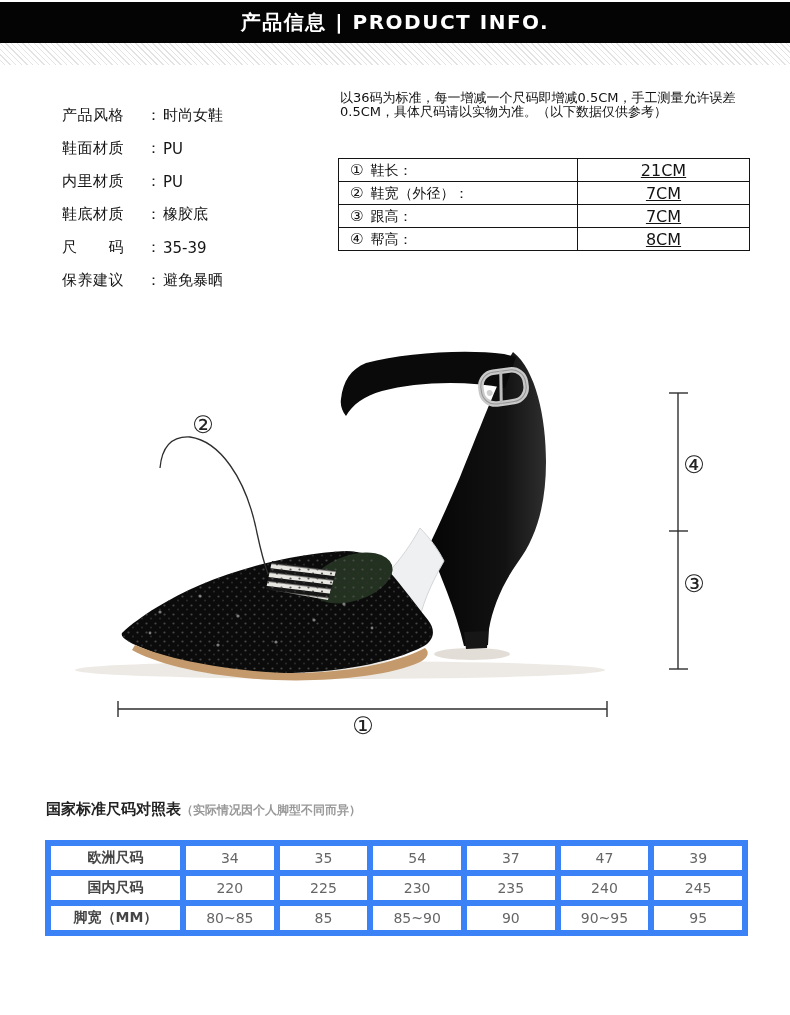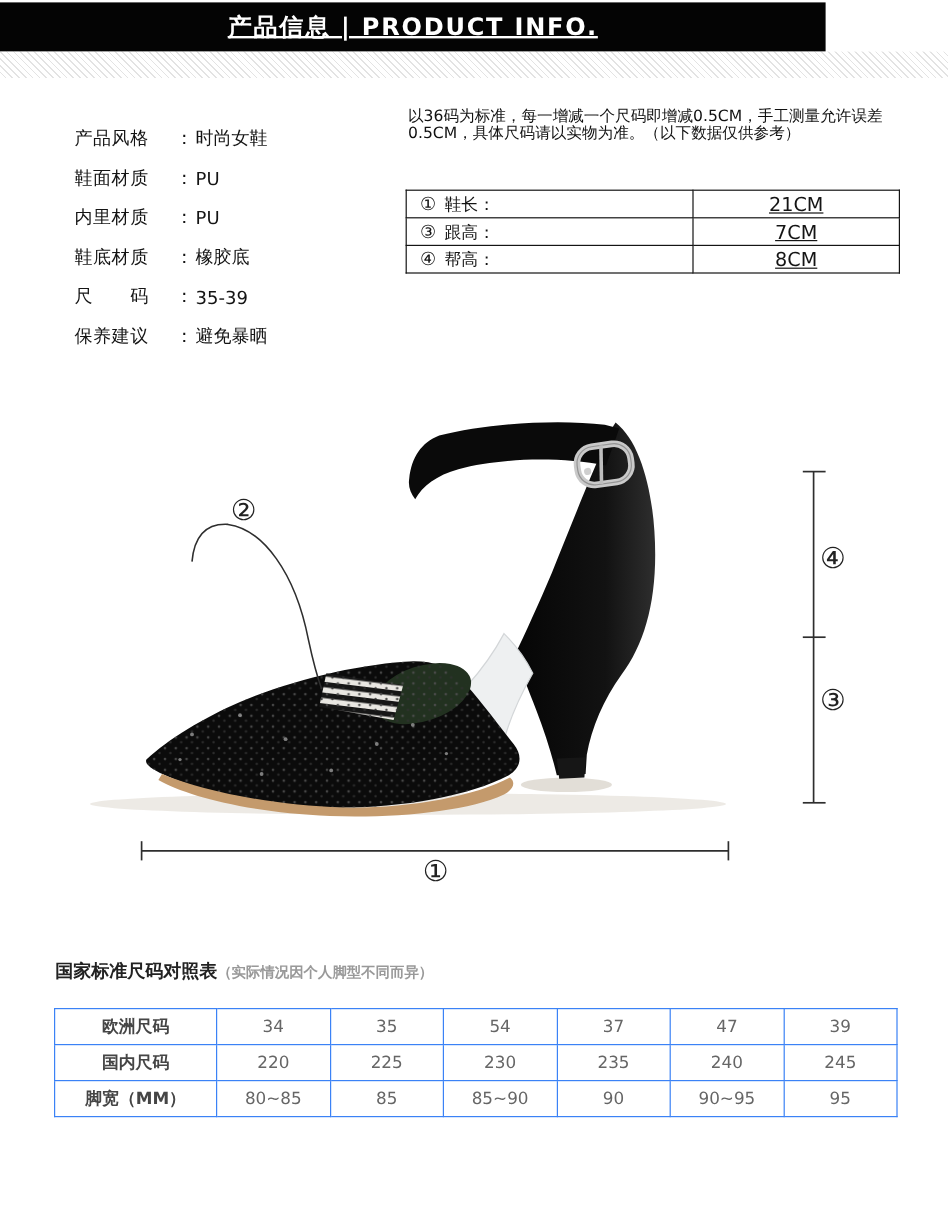--- a/index.html
+++ b/index.html
@@ -1,21 +1,21 @@
 <!DOCTYPE html>
 <html><head>
 <meta charset="utf-8">
 <style>
   * { margin:0; padding:0; box-sizing:border-box; }
   body { background:#fff; font-family:"DejaVu Sans","Liberation Sans",sans-serif; }
   .page { position:relative; width:790px; height:1015px; background:#fff; overflow:hidden; }
 
-  .banner { position:absolute; top:2px; left:0; width:688px; height:41px; background:#040404;
+  .banner { position:absolute; top:2px; left:0; width:790px; height:41px; background:#040404;
             display:flex; align-items:center; justify-content:center;
-            color:#fff; font-size:20px; font-weight:bold; letter-spacing:1.5px;text-decoration:underline; }
+            color:#fff; font-size:20px; font-weight:bold; letter-spacing:1.5px; }
   .hatch { position:absolute; top:43px; left:0; width:790px; height:22px;
            background:repeating-linear-gradient(45deg,#ffffff 0 3px,#e3e3e3 3px 4px); }
 
   .attrs { position:absolute; top:99px; left:62px; font-size:15px; color:#141414; }
   .attr-row { height:33px; display:flex; align-items:center; }
   .attr-label { display:inline-block; width:80px; letter-spacing:0.5px; }
   .attr-colon { margin:0 2px 0 4px; }
 
   .size-note { position:absolute; top:91px; left:340px; width:414px;
                font-size:13px; line-height:14px; color:#111; }
@@ -29,21 +29,21 @@
 
   .figure { position:absolute; top:330px; left:0; width:790px; height:430px; }
   .dim-label { font-family:"DejaVu Sans",sans-serif; font-size:24px; fill:#222; }
 
   .chart-title { position:absolute; top:800px; left:46px; font-size:15px;
                  font-weight:bold; color:#222; }
   .chart-subtitle { font-size:12px; font-weight:bold; color:#999; }
 
   .s-table { position:absolute; top:840px; left:45px; width:703px; table-layout:fixed;
              border-collapse:collapse; font-size:14px; color:#666; text-align:center; }
-  .s-table th, .s-table td { border:1px solid #3b82f6; height:30px; }
+  .s-table th, .s-table td { border:6px solid #3b82f6; height:30px; }
   .s-table th { width:135px; font-weight:bold; color:#454545; }
 </style>
 </head>
 <body>
 
 <div class="page">
 
   <div class="banner">
     <span>产品信息 | PRODUCT INFO.</span>
   </div>
@@ -82,20 +82,24 @@
     </div>
   </div>
 
   <div class="size-note">以36码为标准，每一增减一个尺码即增减0.5CM，手工测量允许误差0.5CM，具体尺码请以实物为准。（以下数据仅供参考）</div>
 
   <table class="m-table">
     <tbody>
       <tr>
         <td class="m-cell-label"><span class="m-num">①</span><span>鞋长：</span></td>
         <td class="m-cell-value">21CM</td>
+      </tr>
+      <tr>
+        <td class="m-cell-label"><span class="m-num">②</span><span>鞋宽（外径）：</span></td>
+        <td class="m-cell-value">7CM</td>
       </tr>
       <tr>
         <td class="m-cell-label"><span class="m-num">③</span><span>跟高：</span></td>
         <td class="m-cell-value">7CM</td>
       </tr>
       <tr>
         <td class="m-cell-label"><span class="m-num">④</span><span>帮高：</span></td>
         <td class="m-cell-value">8CM</td>
       </tr>
     </tbody>

